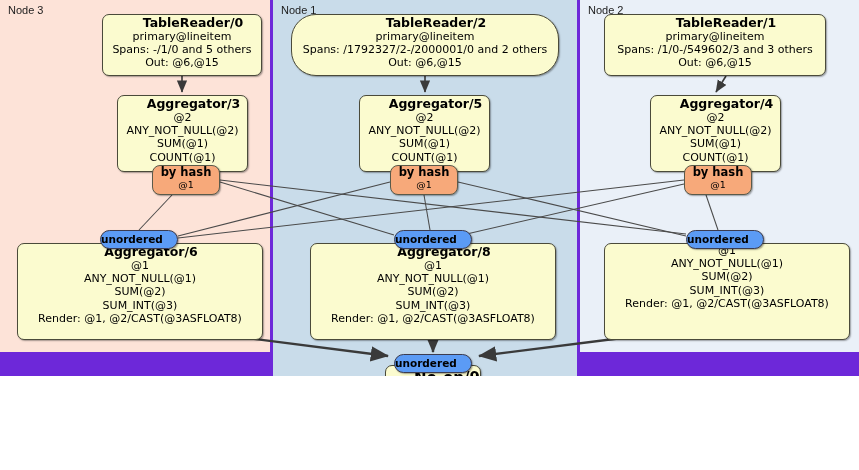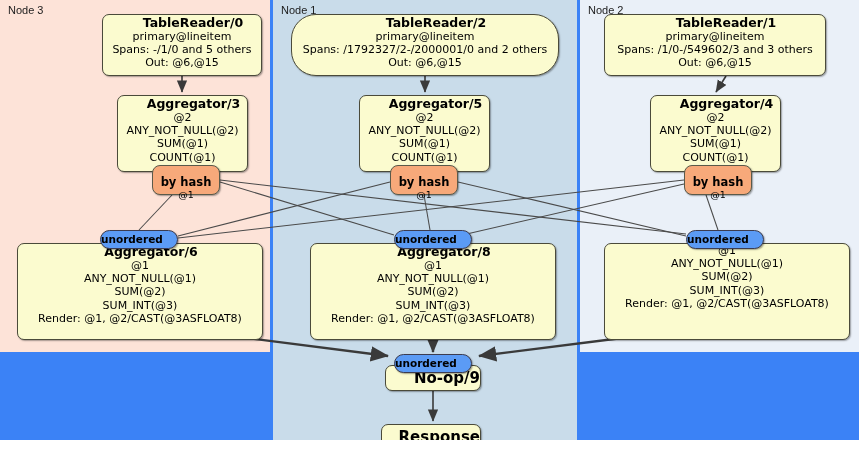--- a/index.html
+++ b/index.html
@@ -1,36 +1,36 @@
 <!DOCTYPE html>
 <html><head>
 <meta charset="utf-8">
 <style>
   html,body{margin:0;padding:0;background:#ffffff;}
   body{font-family:"DejaVu Sans","Liberation Sans",sans-serif;}
-  #stage{position:relative;width:859px;height:440px;background:#3b82f6;overflow:hidden;}
+  #stage{position:relative;width:859px;height:376px;background:#6d28d9;overflow:hidden;}
 
   .panel{position:absolute;box-sizing:border-box;}
   .panel-label{position:absolute;left:8px;top:4px;font-size:11px;color:#1c1c1c;
     font-family:"Liberation Sans",sans-serif;letter-spacing:0;}
 
   svg.edges{position:absolute;left:0;top:0;width:859px;height:470px;overflow:visible;}
 
   .node{position:absolute;box-sizing:border-box;border:1px solid #4a4a3a;
     border-radius:7px;background:#fbfbcf;text-align:center;
     color:#000;box-shadow:1px 1px 1.5px rgba(0,0,0,.35);}
   .node .ttl{font-weight:bold;font-size:12.5px;line-height:15px;
     font-family:"DejaVu Sans",sans-serif;margin-left:22px;}
   .node .ln{font-size:11px;line-height:13.2px;font-family:"DejaVu Sans",sans-serif;
     white-space:nowrap;}
 
   .hashnode{position:absolute;box-sizing:border-box;background:#f7a97a;
     border:1px solid #5a5a4a;border-radius:8px;text-align:center;
     box-shadow:1px 1px 1.5px rgba(0,0,0,.35);}
-  .hashnode .h1{font-weight:bold;font-size:11.5px;line-height:13px;padding-top:10px;
+  .hashnode .h1{font-weight:bold;font-size:11.5px;line-height:13px;padding-top:0;
     font-family:"DejaVu Sans",sans-serif;}
   .hashnode .h2{font-size:9.5px;line-height:11px;font-family:"DejaVu Sans",sans-serif;}
 
   .pill{position:absolute;box-sizing:border-box;background:#5b9bf5;
     border:1px solid #3c3c50;border-radius:12px;text-align:left;
     font-weight:bold;font-size:10.5px;color:#000;
     font-family:"DejaVu Sans",sans-serif;
     box-shadow:1px 1px 1.5px rgba(0,0,0,.35);}
 
   .simple{position:absolute;box-sizing:border-box;border:1px solid #4a4a3a;

